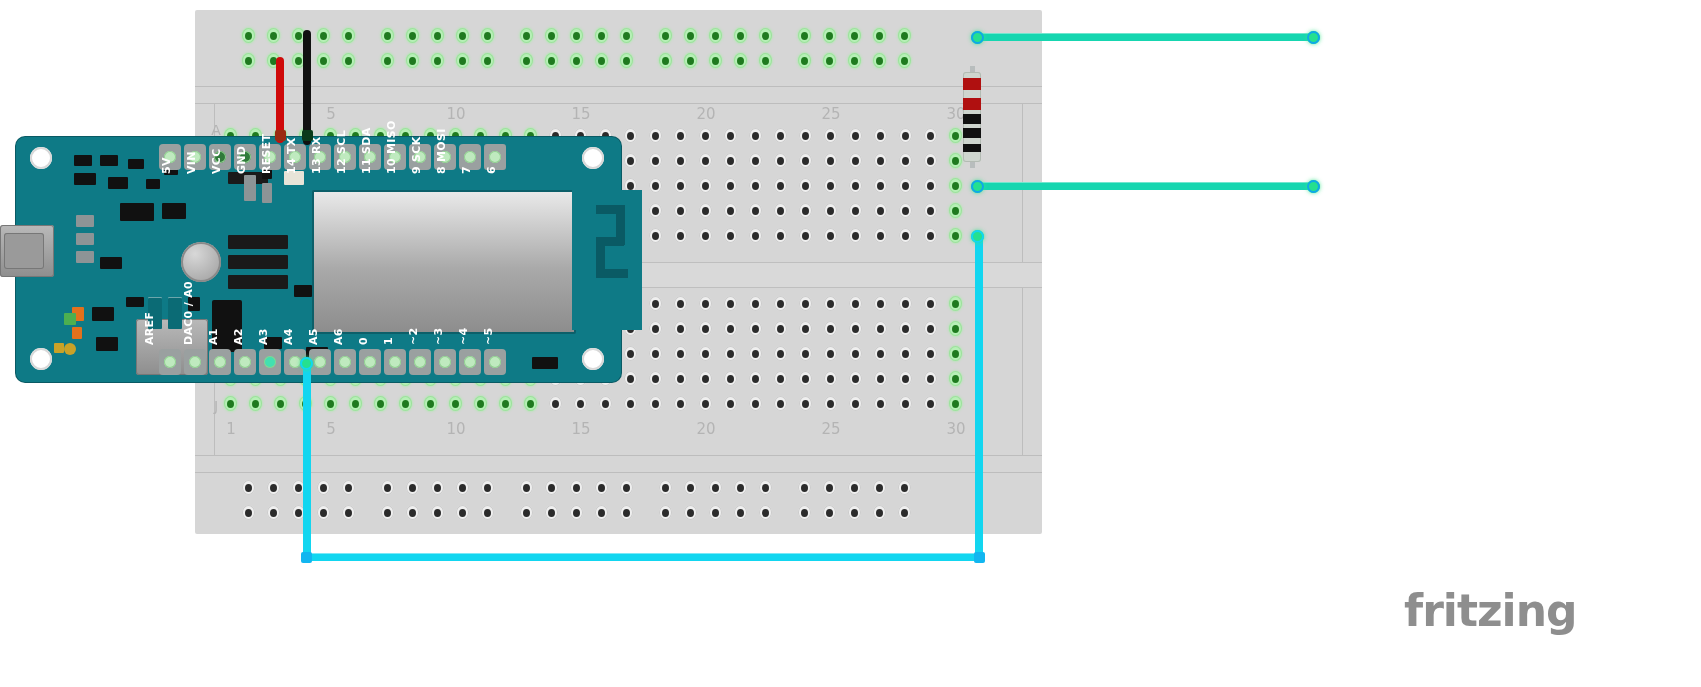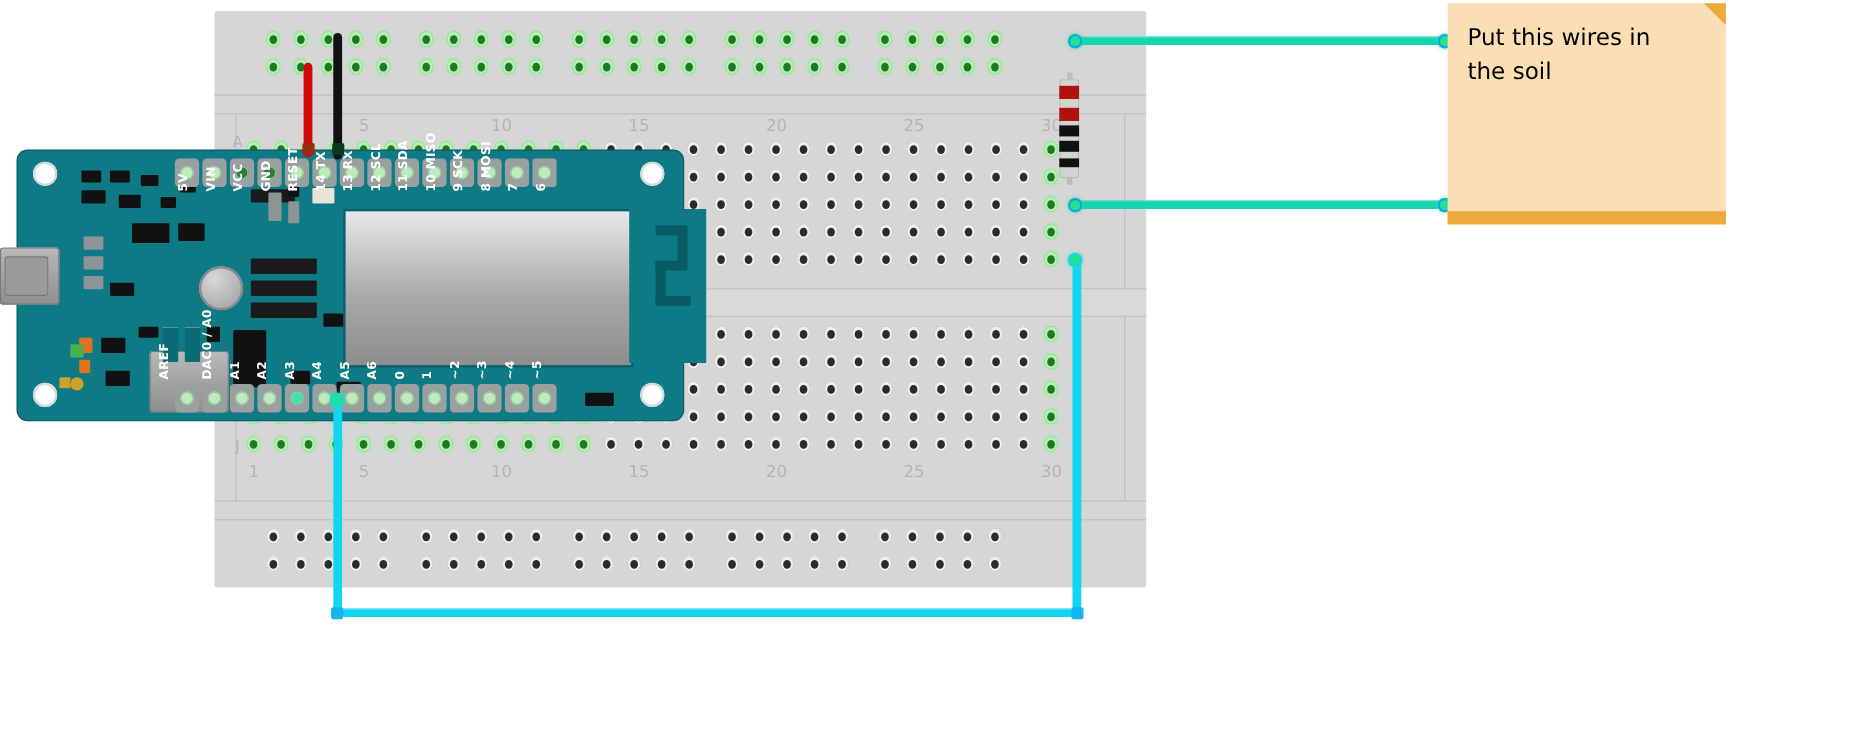--- a/index.html
+++ b/index.html
@@ -1531,21 +1531,15 @@
   <div class="wend" style="left:1307px;top:180px;"></div>
 
   <div class="wire v cyan" style="left:303px;top:362px;height:196px;"></div>
   <div class="wire h cyan" style="left:303px;top:553px;width:680px;"></div>
   <div class="wire v cyan" style="left:975px;top:234px;height:325px;"></div>
   <div class="wend c" style="left:300px;top:357px;"></div>
   <div class="wend sq" style="left:301px;top:552px;"></div>
   <div class="wend sq" style="left:974px;top:552px;"></div>
   <div class="wend c" style="left:971px;top:230px;"></div>
 
-  <div class="note" style="left:1316px;top:3px;width:253px;height:201px;">
-    <div class="note-fold" style="right:0;top:0;border-left:20px solid transparent;border-top:20px solid #f0a93c;"></div>
-    <div class="note-text" style="left:18px;top:16px;width:215px;">Put this wires in
-the soil</div>
-    <div class="note-bar" style="left:0;bottom:0;width:253px;height:12px;"></div>
-    <div class="note-grip" style="right:3px;bottom:-1px;">⋰</div>
-  </div>
-
+
+  <div class="logo" style="left:1404px;top:585px;">fritzing</div>
 </div>
 
 </body></html>

